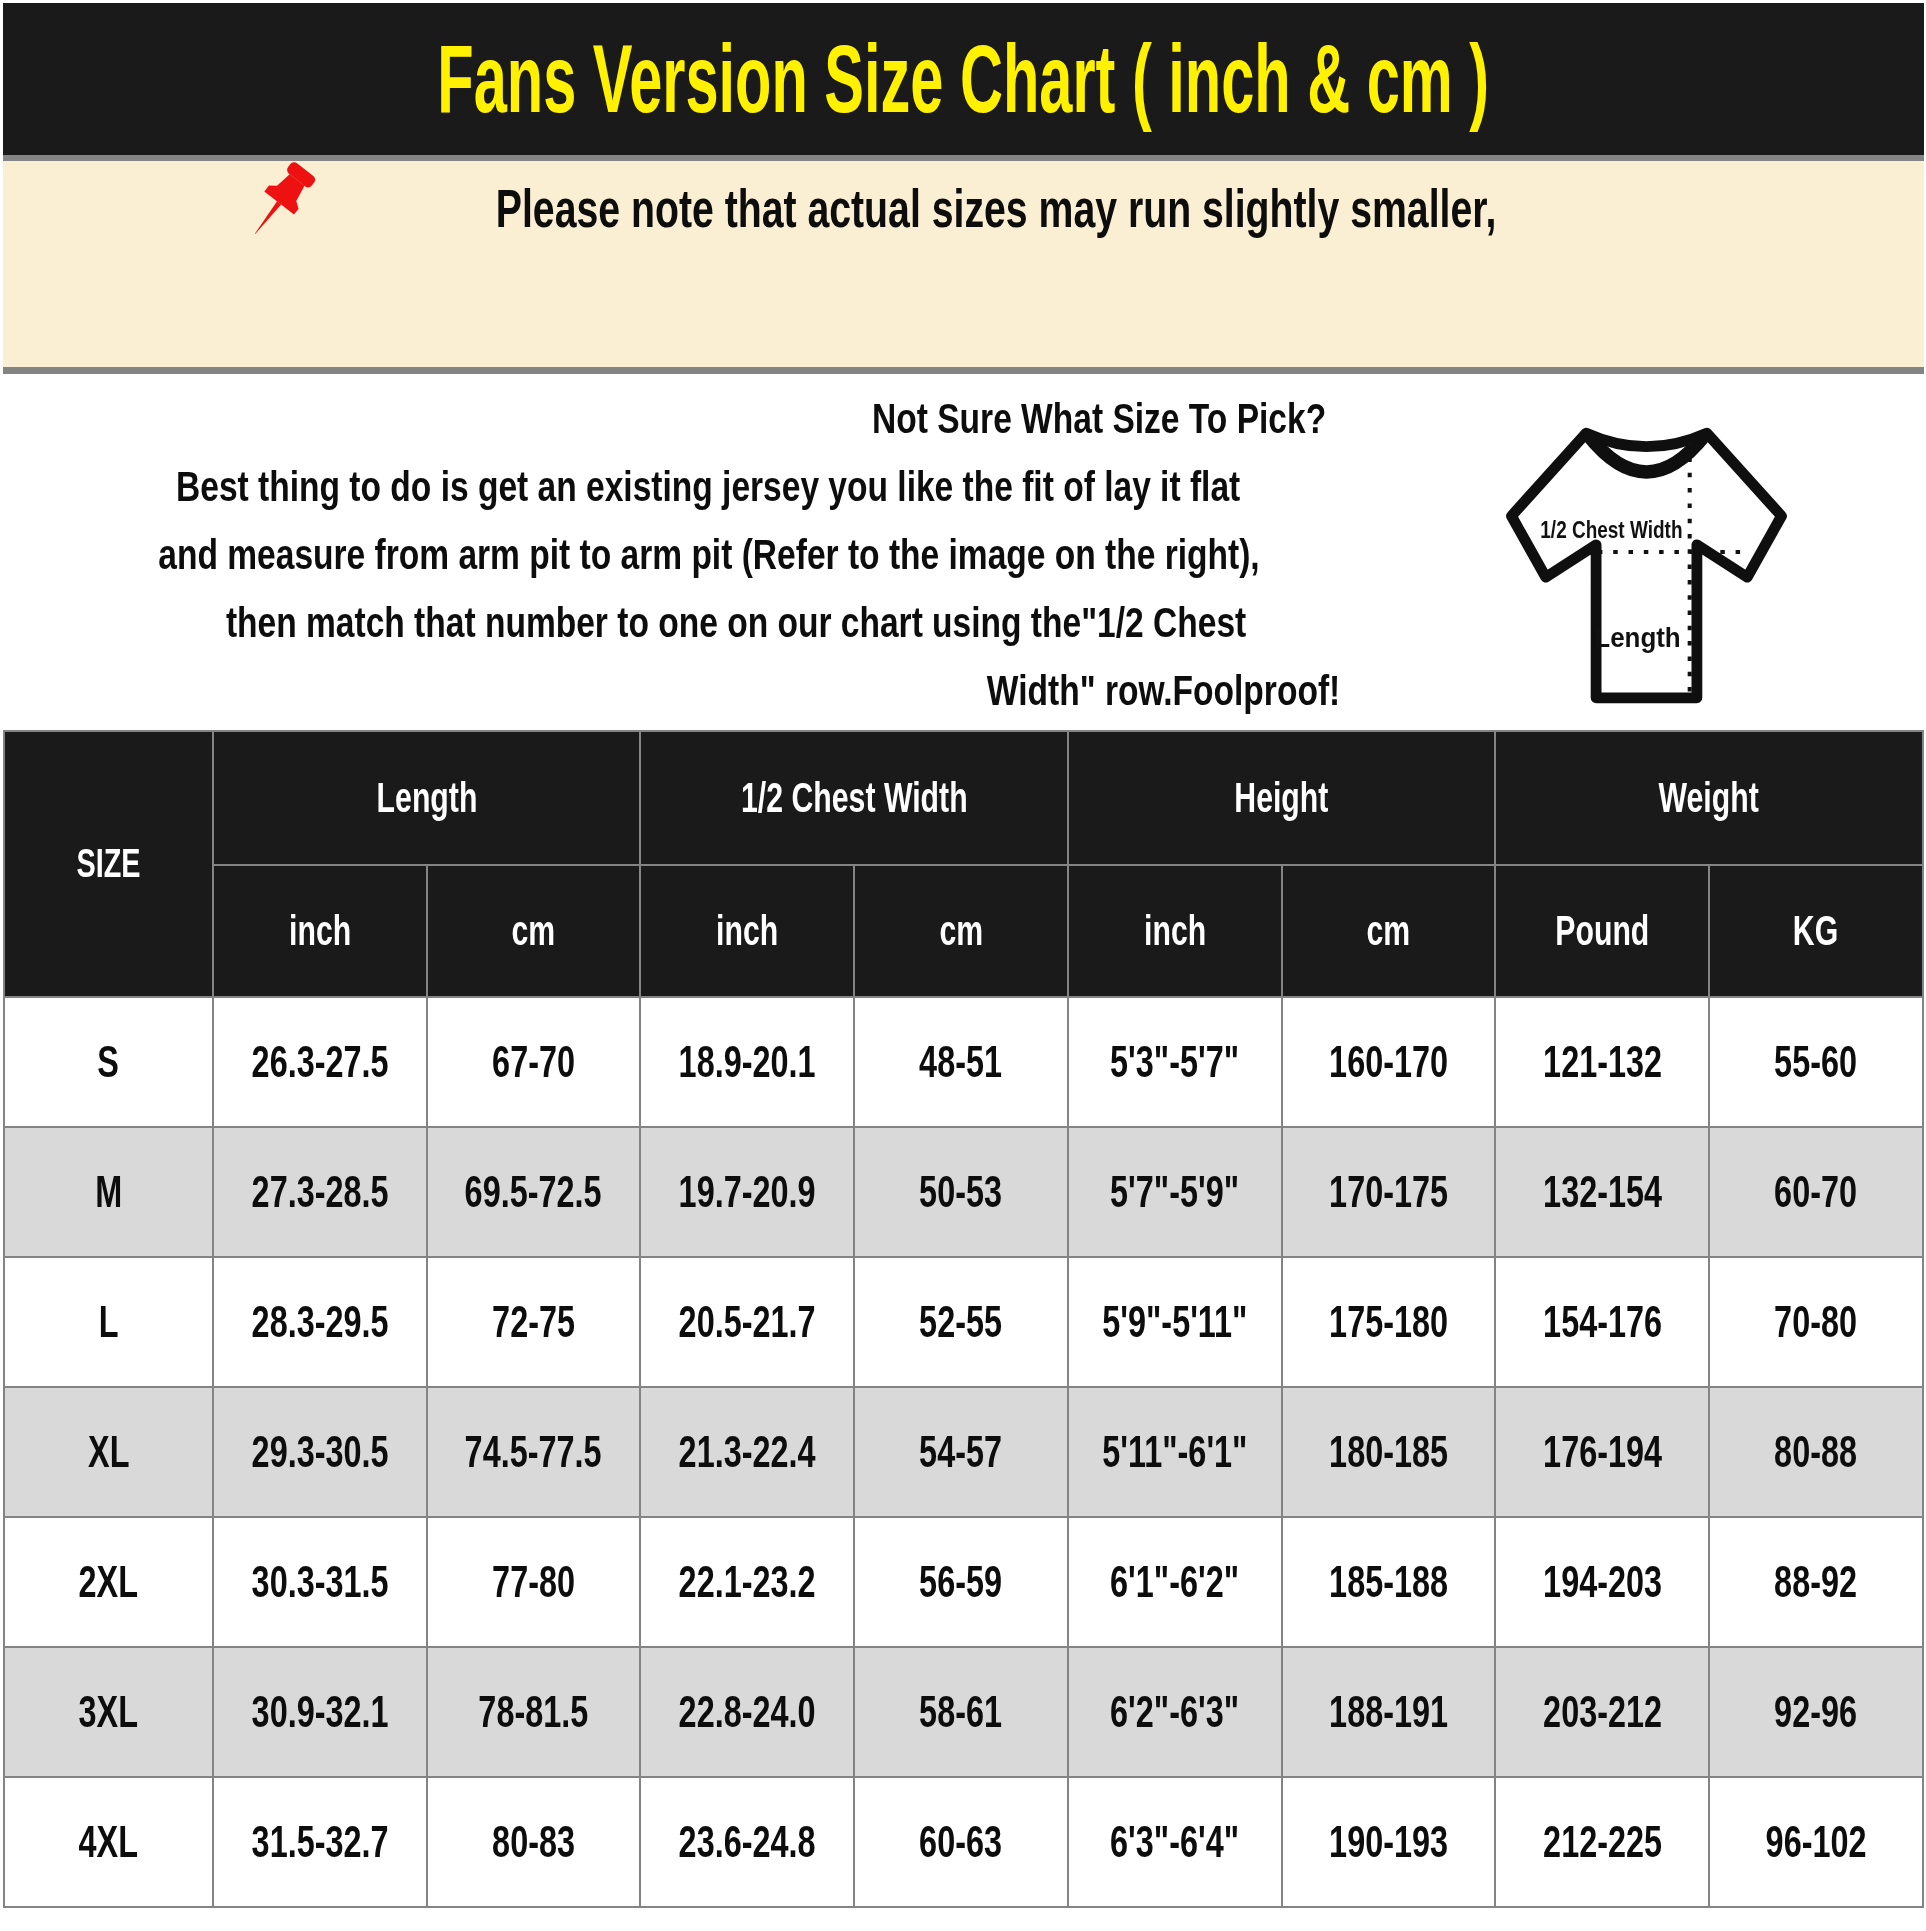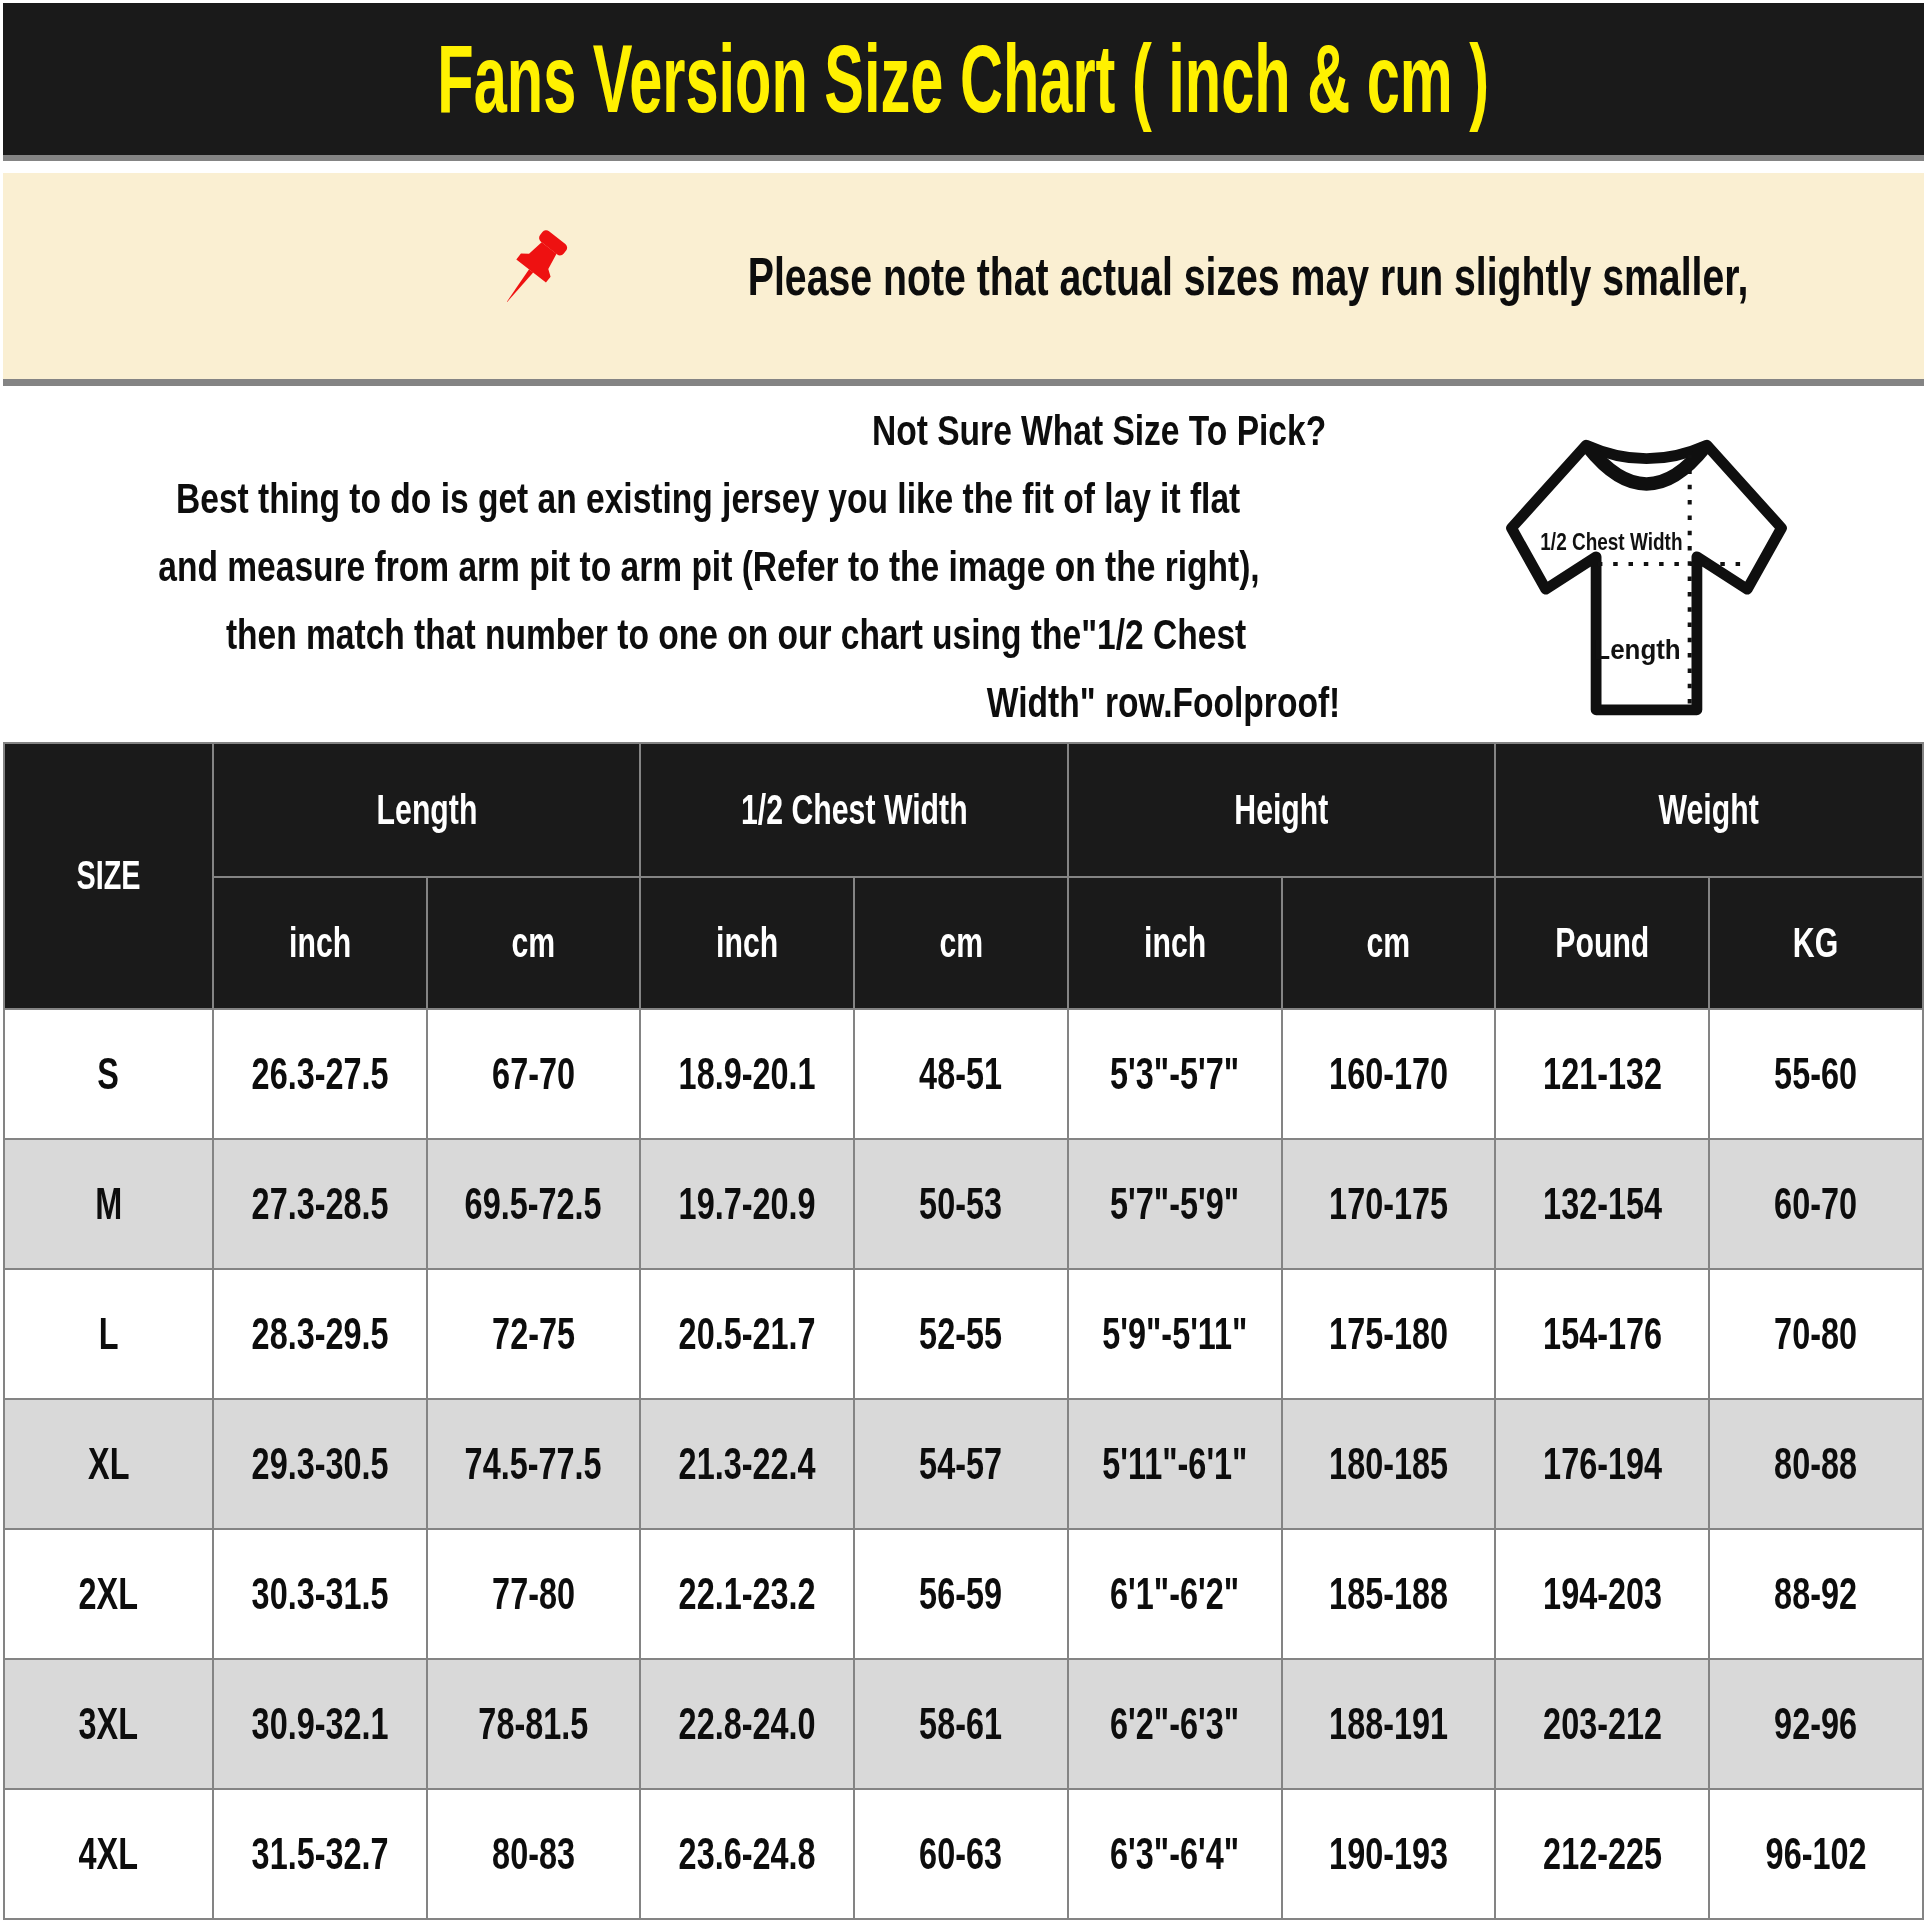--- a/index.html
+++ b/index.html
@@ -19,21 +19,21 @@
     height:152px; background:#1a1a1a;
     display:flex; align-items:center; justify-content:center;
   }
   .title-bar .title { color:#fff100; font-size:96px; letter-spacing:0; transform:scaleX(0.62); }
 
   .divider { height:6.4px; background:#848484; }
 
   
   .note {
     height:206px; background:#faefd2;
-    display:flex; flex-direction:row; align-items:center; justify-content:flex-end; gap:11px;margin-top:12px;
+    display:flex; flex-direction:column; align-items:center; justify-content:flex-start; gap:11px;
   }
   .note-line { display:flex; align-items:center; justify-content:center; font-size:53px; color:#0d0d0d; }
   .note-line .cond { transform:scaleX(0.74); }
   .red { color:#ff0000; }
   .pin-svg { margin-right:3.7px; }
   .arrow-svg { margin-left:13px; vertical-align:-5.5px; }
 
   
   .guide { height:356px; background:#ffffff; display:flex; align-items:center; }
   .guide-text { width:1387px; text-align:right; font-size:43px; line-height:68px; color:#0d0d0d; padding-top:5.5px; }

